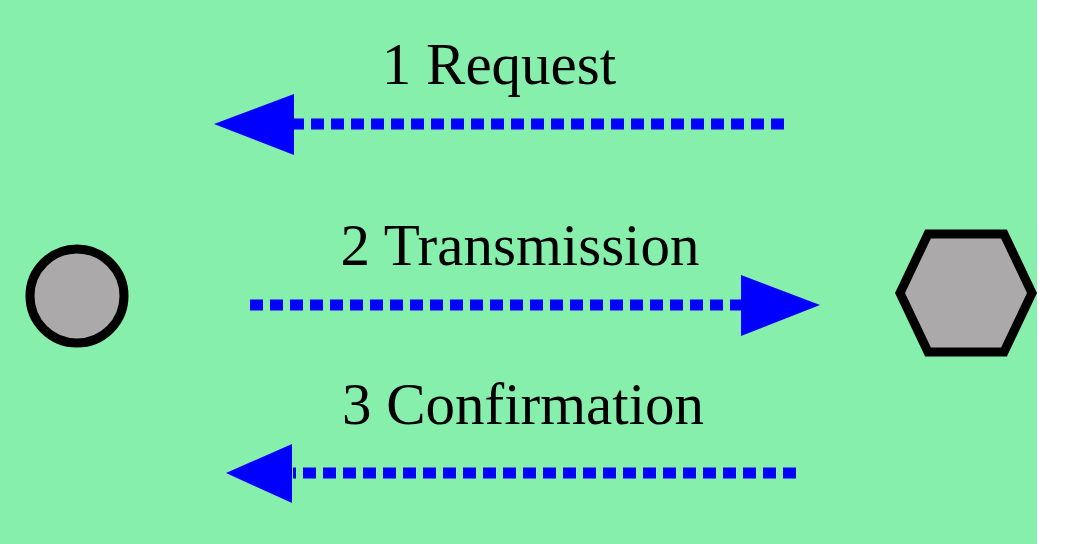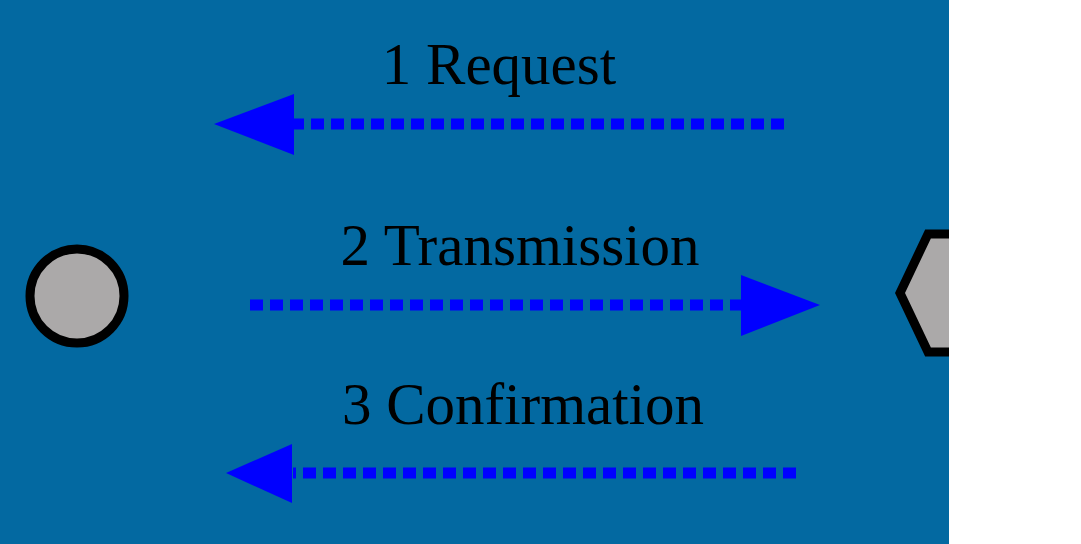--- a/index.html
+++ b/index.html
@@ -5,23 +5,23 @@
   html, body {
     margin: 0;
     padding: 0;
     background: #ffffff;
   }
   body {
     font-family: "Liberation Serif", "DejaVu Serif", serif;
   }
   #diagram-root {
     position: relative;
-    width: 949px;
+    width: 1037px;
     height: 544px;
-    background: #0369a1;
+    background: #86efac;
     overflow: hidden;
   }
   #diagram-svg {
     position: absolute;
     top: 0;
     left: 0;
     width: 1081px;
     height: 544px;
     display: block;
   }

